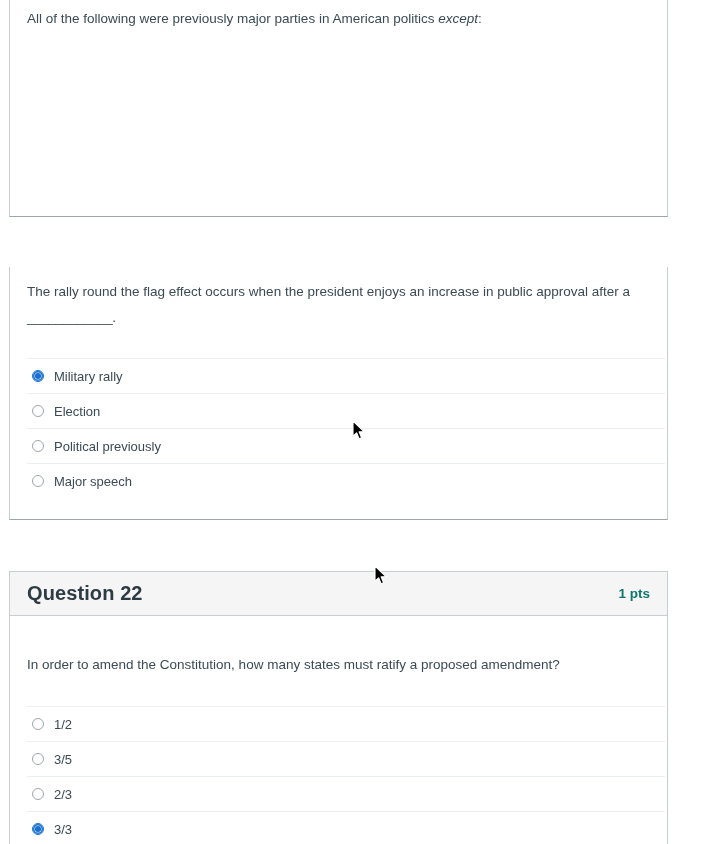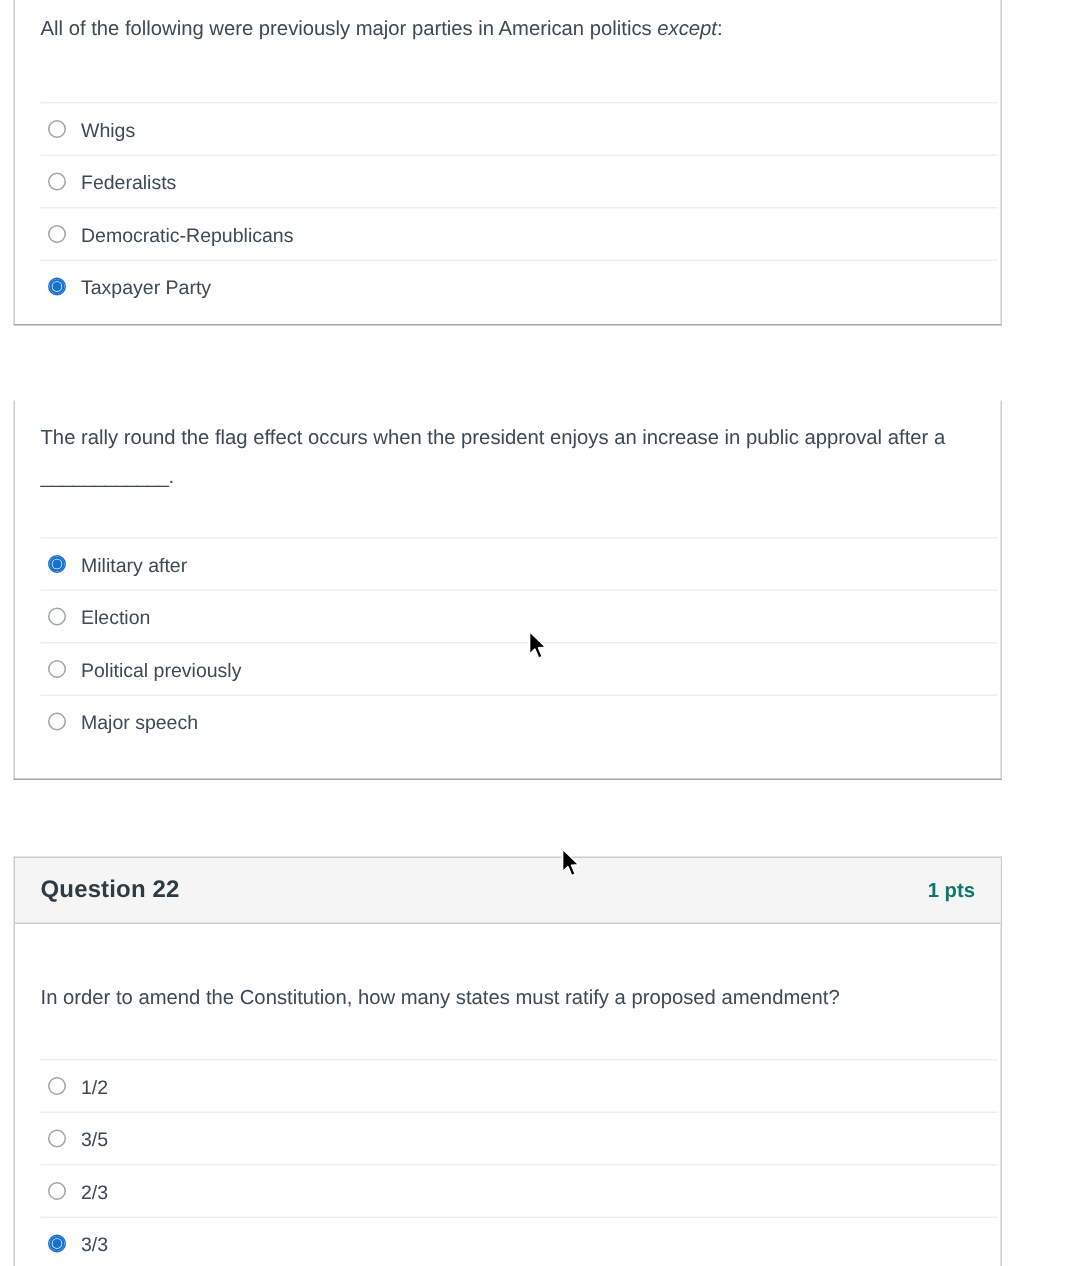--- a/index.html
+++ b/index.html
@@ -34,21 +34,21 @@
   .qheader {
     background: #f5f5f5;
     border-bottom: 1px solid #c7cdd1;
     height: 44px;
     display: flex;
     align-items: center;
     justify-content: space-between;
     padding: 0 17px 0 17px;
   }
   .qheader-title {
-    font-size: 16px;
+    font-size: 20px;
     font-weight: bold;
     color: #2d3b45;
     letter-spacing: 0.1px;
   }
   .qheader-pts {
     font-size: 13.5px;
     font-weight: bold;
     color: #0f766e;
   }
 
@@ -119,48 +119,30 @@
     pointer-events: none;
   }
 </style>
 </head>
 <body>
 
 <div class="qblock bordered-bottom" style="top:-10px; height:227px;">
   <div class="qtext" style="padding-top:16px; height:56px;">
     <span>All of the following were previously major parties in American politics </span><em class="strongem">except</em><span>:</span>
   </div>
-  <div class="answers" style="margin-top:22px;">
-    <div class="answer-row">
-      <span class="radio"></span>
-      <span class="answer-label">Whigs</span>
-    </div>
-    <div class="answer-row">
-      <span class="radio"></span>
-      <span class="answer-label">Federalists</span>
-    </div>
-    <div class="answer-row">
-      <span class="radio"></span>
-      <span class="answer-label">Democratic-Republicans</span>
-    </div>
-    <div class="answer-row">
-      <span class="radio checked"></span>
-      <span class="answer-label">Taxpayer Party</span>
-    </div>
-  </div>
 </div>
 
 <div class="qblock bordered-bottom" style="top:267px; height:253px;">
   <div class="qtext" style="padding-top:12px;">
     <span>The rally round the flag effect occurs when the president enjoys an increase in public approval after a </span><span class="blankline">____________</span><span>.</span>
   </div>
   <div class="answers" style="margin-top:27px;">
     <div class="answer-row">
       <span class="radio checked"></span>
-      <span class="answer-label">Military after</span>
+      <span class="answer-label">Military rally</span>
     </div>
     <div class="answer-row">
       <span class="radio"></span>
       <span class="answer-label">Election</span>
     </div>
     <div class="answer-row">
       <span class="radio"></span>
       <span class="answer-label">Political previously</span>
     </div>
     <div class="answer-row">

